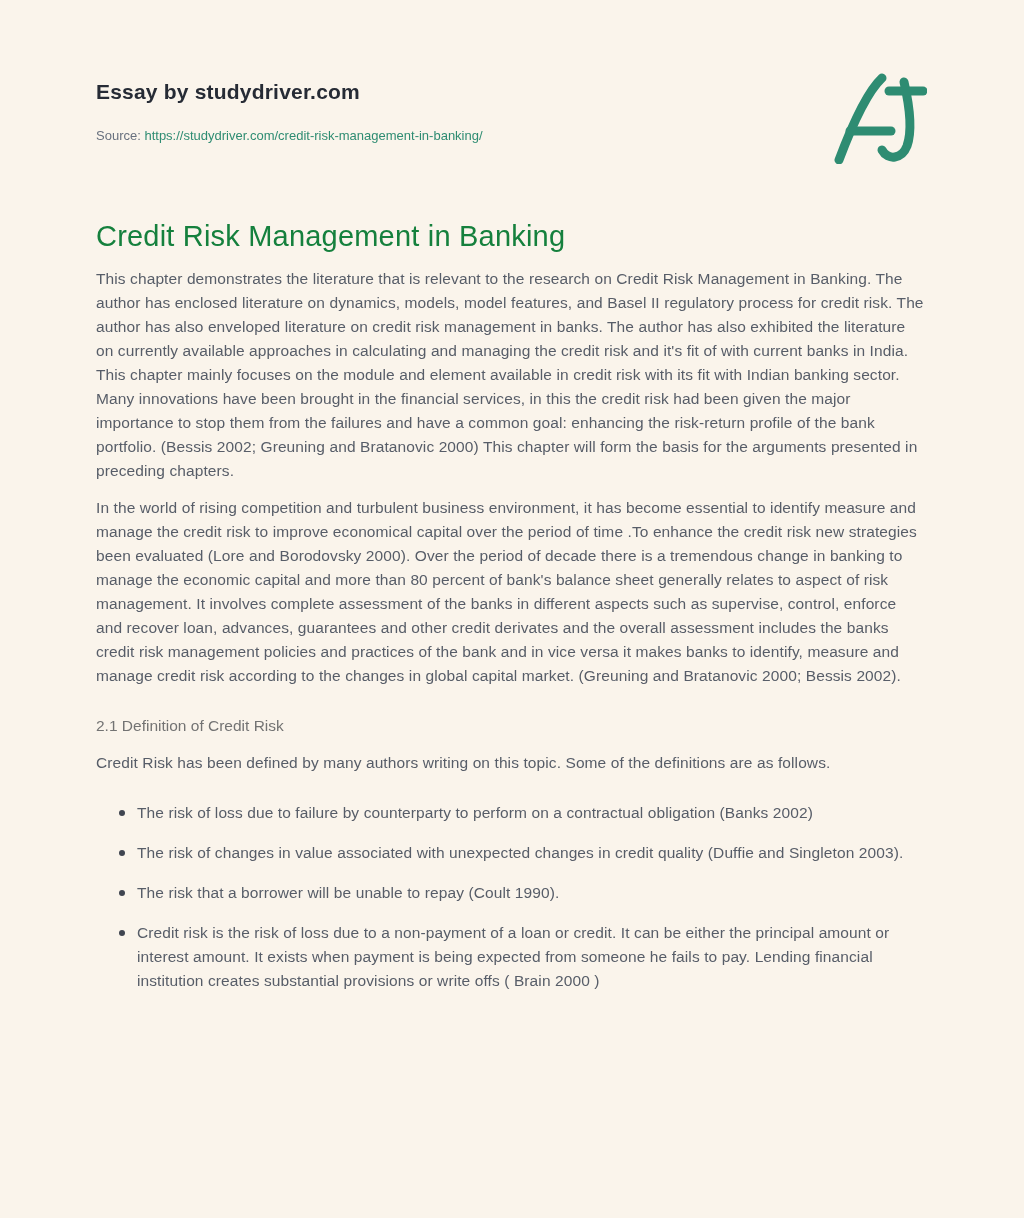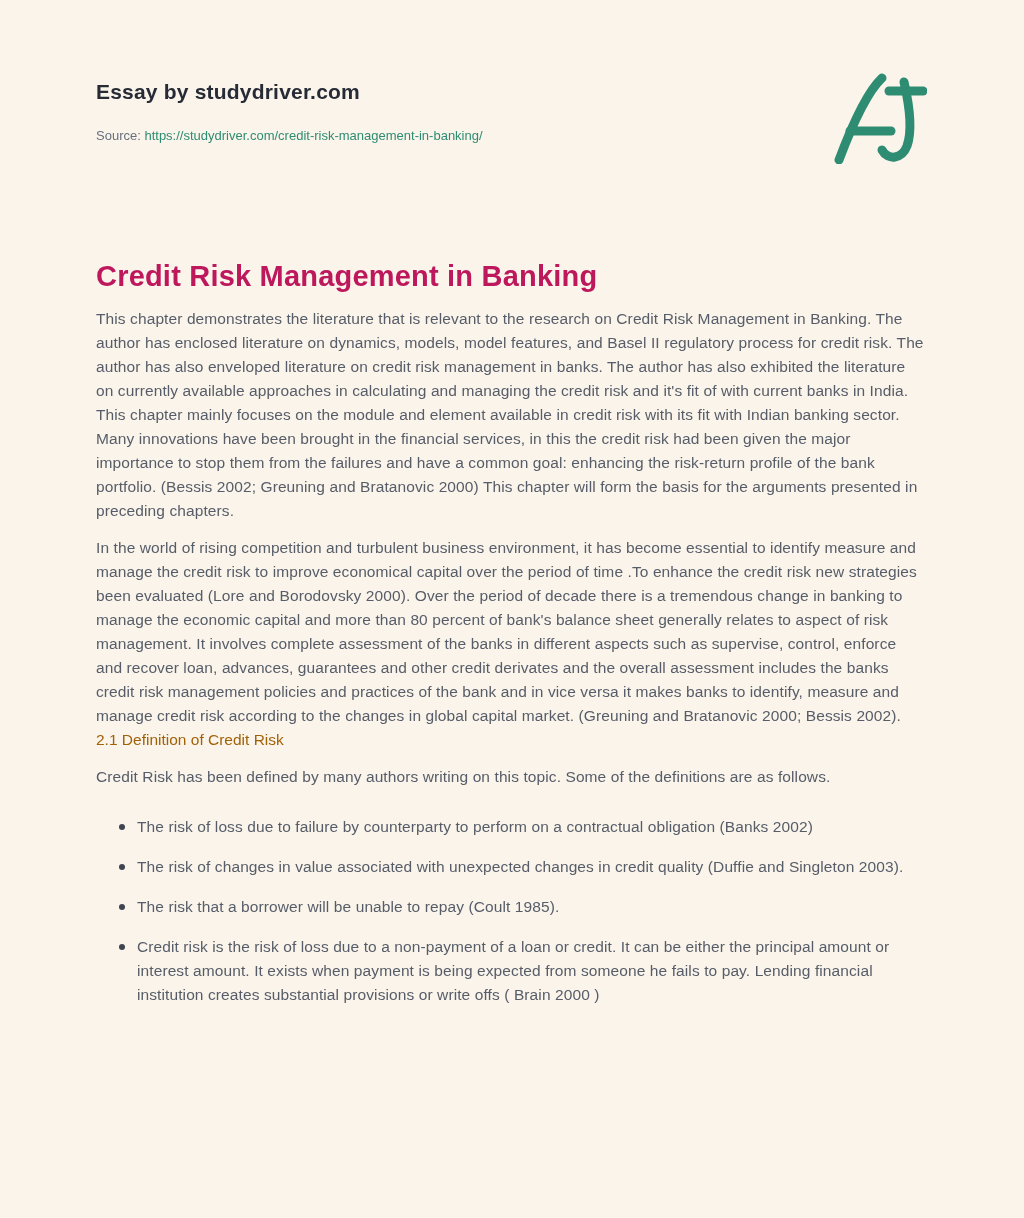--- a/index.html
+++ b/index.html
@@ -49,40 +49,41 @@
     top: 70px;
     right: 97px;
     width: 100px;
     height: 94px;
     color: var(--accent, #2e8c72);
   }
 
   .logo svg { width: 100%; height: 100%; }
 
   .article-title {
-    margin-top: 112px;
+    margin-top: 72px;
     font-size: 29px;
-    font-weight: 700;
-    color: #be185d;
+    font-weight: 400;
+    color: #15803d;
     line-height: 36px;
     letter-spacing: 0.2px;
   }
 
   .body-text {
     margin-top: 13px;
     font-size: 15.5px;
     line-height: 24px;
     color: #575d68;
     letter-spacing: 0.1px;
   }
 
   .section-heading {
+    margin-top: 26px;
     font-size: 15.5px;
     line-height: 24px;
-    color: #a16207;
+    color: #737373;
   }
 
   .bullet-list {
     list-style: none;
     margin-top: 26px;
   }
 
   .bullet-item {
     position: relative;
     margin-top: 16px;
@@ -147,21 +148,21 @@
       <li class="bullet-item">
         <span class="bullet-dot"></span>
         <span>The risk of loss due to failure by counterparty to perform on a contractual obligation (Banks 2002)</span>
       </li>
       <li class="bullet-item">
         <span class="bullet-dot"></span>
         <span>The risk of changes in value associated with unexpected changes in credit quality (Duffie and Singleton 2003).</span>
       </li>
       <li class="bullet-item">
         <span class="bullet-dot"></span>
-        <span>The risk that a borrower will be unable to repay (Coult 1985).</span>
+        <span>The risk that a borrower will be unable to repay (Coult 1990).</span>
       </li>
       <li class="bullet-item">
         <span class="bullet-dot"></span>
         <span>Credit risk is the risk of loss due to a non-payment of a loan or credit. It can be either the principal amount or interest amount. It exists when payment is being expected from someone he fails to pay. Lending financial institution creates substantial provisions or write offs ( Brain 2000 )</span>
       </li>
     </ul>
   </main>
 
 </div>
 

